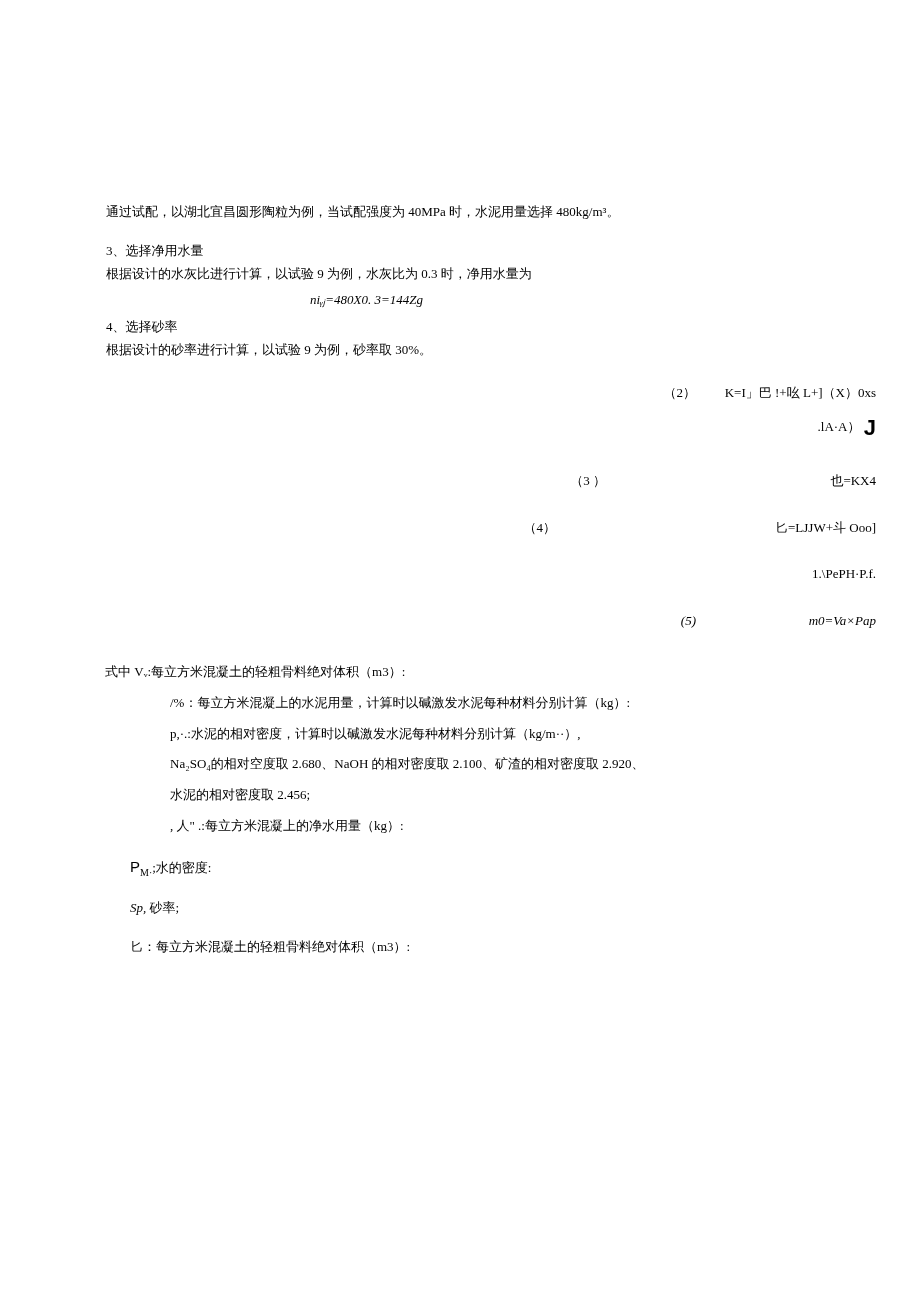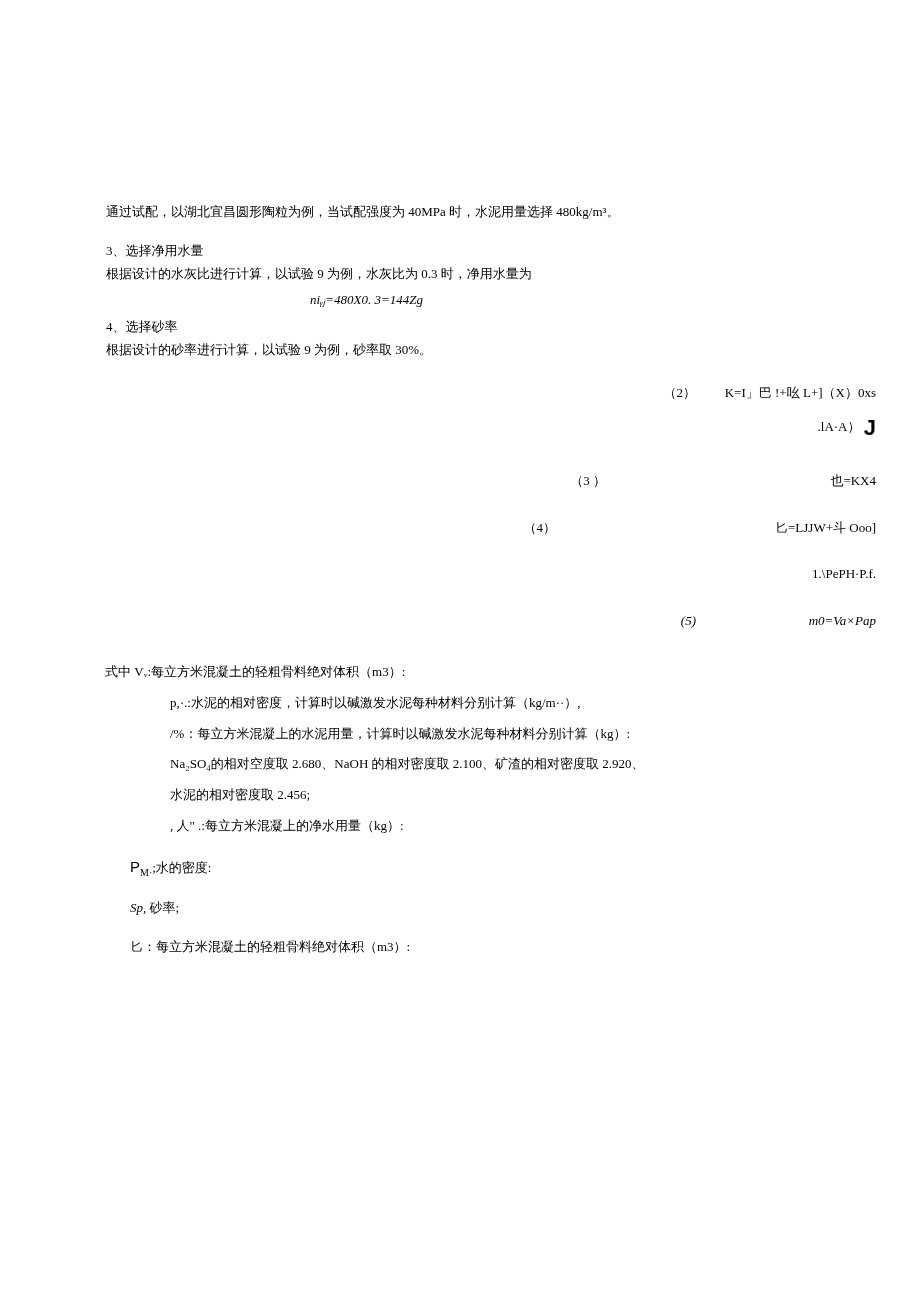--- a/index.html
+++ b/index.html
@@ -136,22 +136,22 @@
   <div class="eq-line" style="padding-left:260px;">
     <span class="italic">m0=Va×Pap</span>
     <span class="eq-num italic">(5)</span>
   </div>
 
   <div class="block-spacer"></div>
 
   <p class="def-line-b">式中 Vᵥ:每立方米混凝土的轻粗骨料绝对体积（m3）:</p>
 
   <div class="def-block">
+    <p class="def-line">/%：每立方米混凝上的水泥用量，计算时以碱激发水泥每种材料分别计算（kg）:</p>
     <p class="def-line">p,·.:水泥的相对密度，计算时以碱激发水泥每种材料分别计算（kg/m··）,</p>
-    <p class="def-line">/%：每立方米混凝上的水泥用量，计算时以碱激发水泥每种材料分别计算（kg）:</p>
     <p class="def-line">Na₂SO₄的相对空度取 2.680、NaOH 的相对密度取 2.100、矿渣的相对密度取 2.920、</p>
     <p class="def-line">水泥的相对密度取 2.456;</p>
     <p class="def-line">, 人" .:每立方米混凝上的净水用量（kg）:</p>
 
     <p class="def-line-a">
       <span class="arial" style="font-size:15px;">P</span><span class="sub">M·</span><span>;水的密度:</span>
     </p>
 
     <p class="def-line-a">
       <span class="italic">Sp,</span><span> 砂率;</span>

